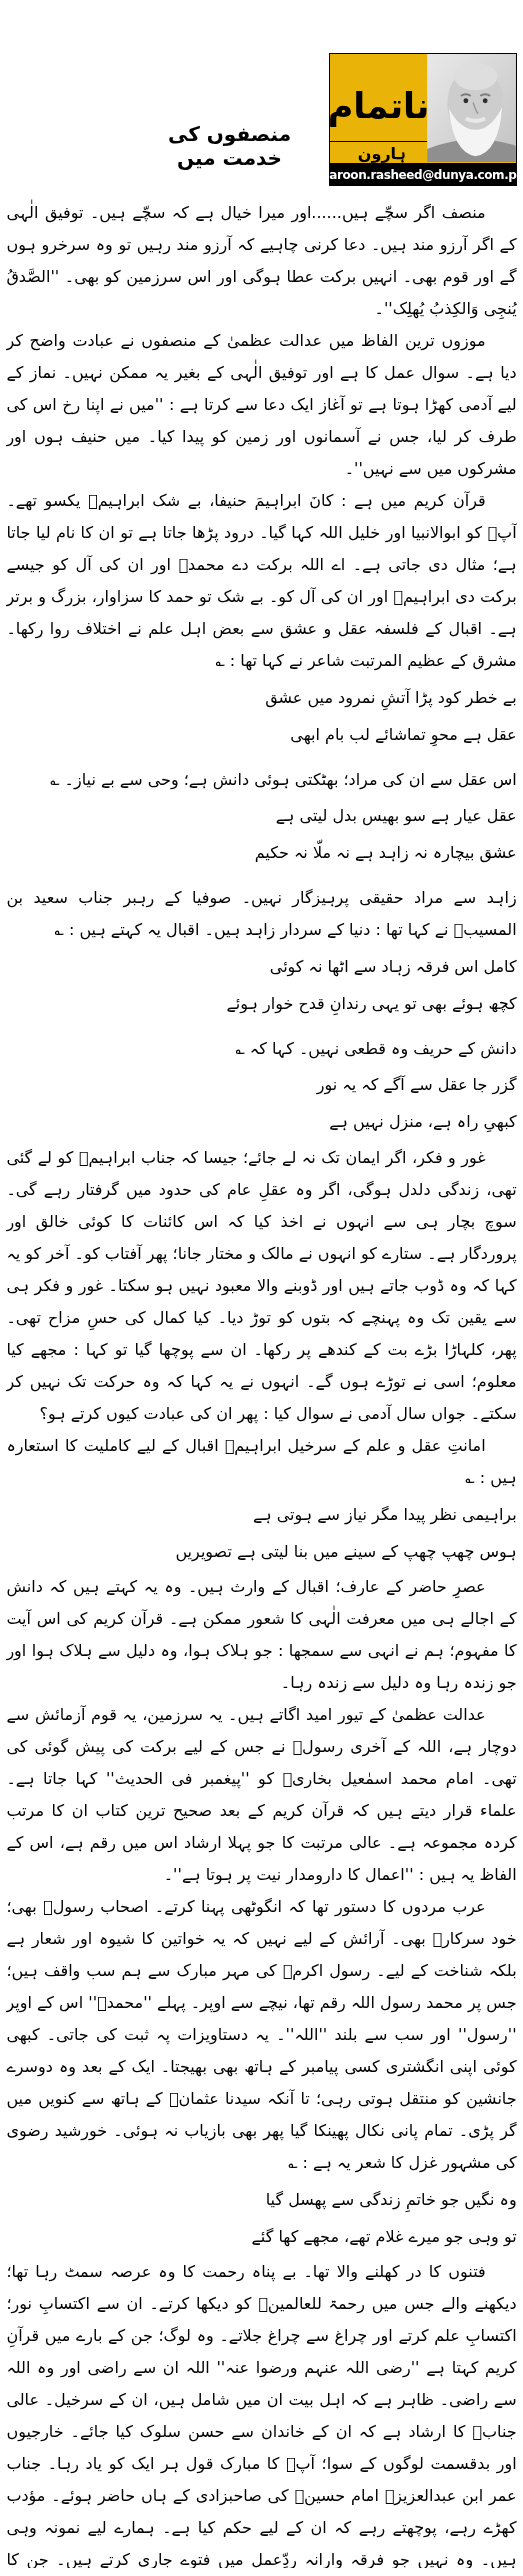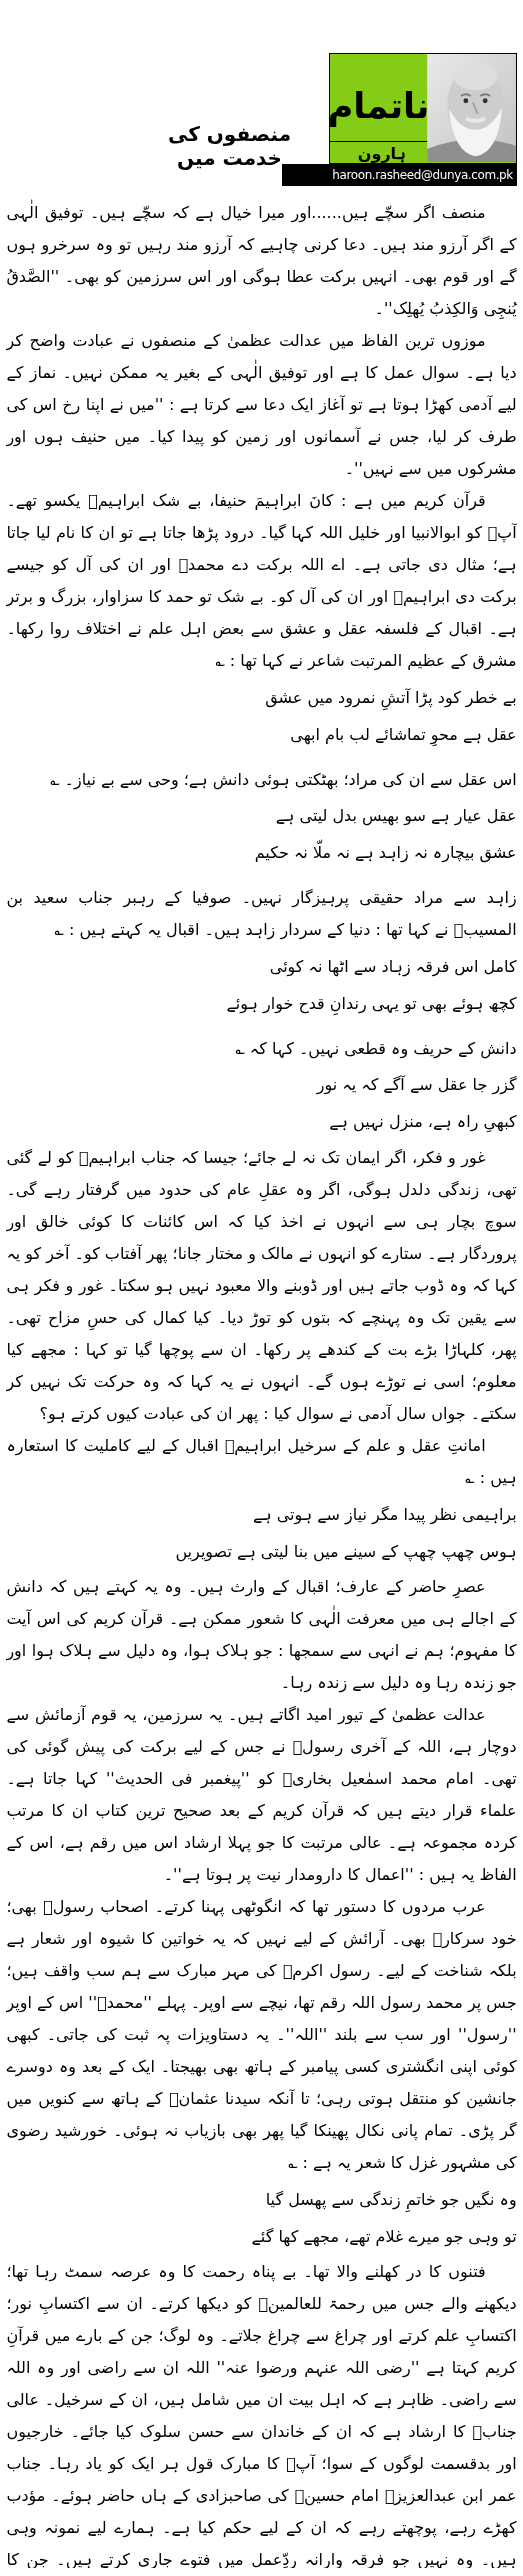--- a/index.html
+++ b/index.html
@@ -4,41 +4,41 @@
 <style>
   html,body{margin:0;padding:0;background:#ffffff;}
   .page{
     position:relative;width:523px;height:2576px;margin:0 auto;
     background:#ffffff;overflow:hidden;
     font-family:"DejaVu Sans",sans-serif;color:#000;
   }
   
   .masthead-box{
     position:absolute;top:53px;right:6.4px;width:188px;height:111px;
-    border:1.6px solid #000;background:#84cc16;box-sizing:border-box;
+    border:1.6px solid #000;background:#eab308;box-sizing:border-box;
   }
   .portrait{
     position:absolute;top:0;right:0;width:89px;height:108px;overflow:hidden;
   }
   .calligraphy{
     position:absolute;top:35px;left:4.8px;width:95px;
     font-size:35px;font-weight:bold;text-align:center;line-height:1;
     letter-spacing:-0.8px;
   }
   .masthead-divider{
     position:absolute;top:87px;left:0;width:101px;height:0.8px;background:#000;
   }
   .signature{
     position:absolute;top:90px;left:4.8px;width:95px;
     font-size:16px;font-weight:bold;text-align:center;
   }
   .email-bar{
     position:absolute;top:164px;right:6.4px;width:188px;height:22px;
     background:#000;color:#fff;display:flex;align-items:center;justify-content:center;
-    font-size:12px;font-weight:normal;letter-spacing:-0.4px;direction:ltr;padding-left:47px;
+    font-size:12px;font-weight:bold;letter-spacing:-0.4px;direction:ltr;
   }
   
   .article-title{
     position:absolute;top:122px;left:137px;width:185px;
     font-size:20px;font-weight:bold;text-align:center;
   }
   .article-body{
     position:absolute;top:197px;right:6.4px;left:6.4px;height:2371px;
     overflow:hidden;direction:rtl;
     font-size:16px;line-height:32px;text-align:justify;

